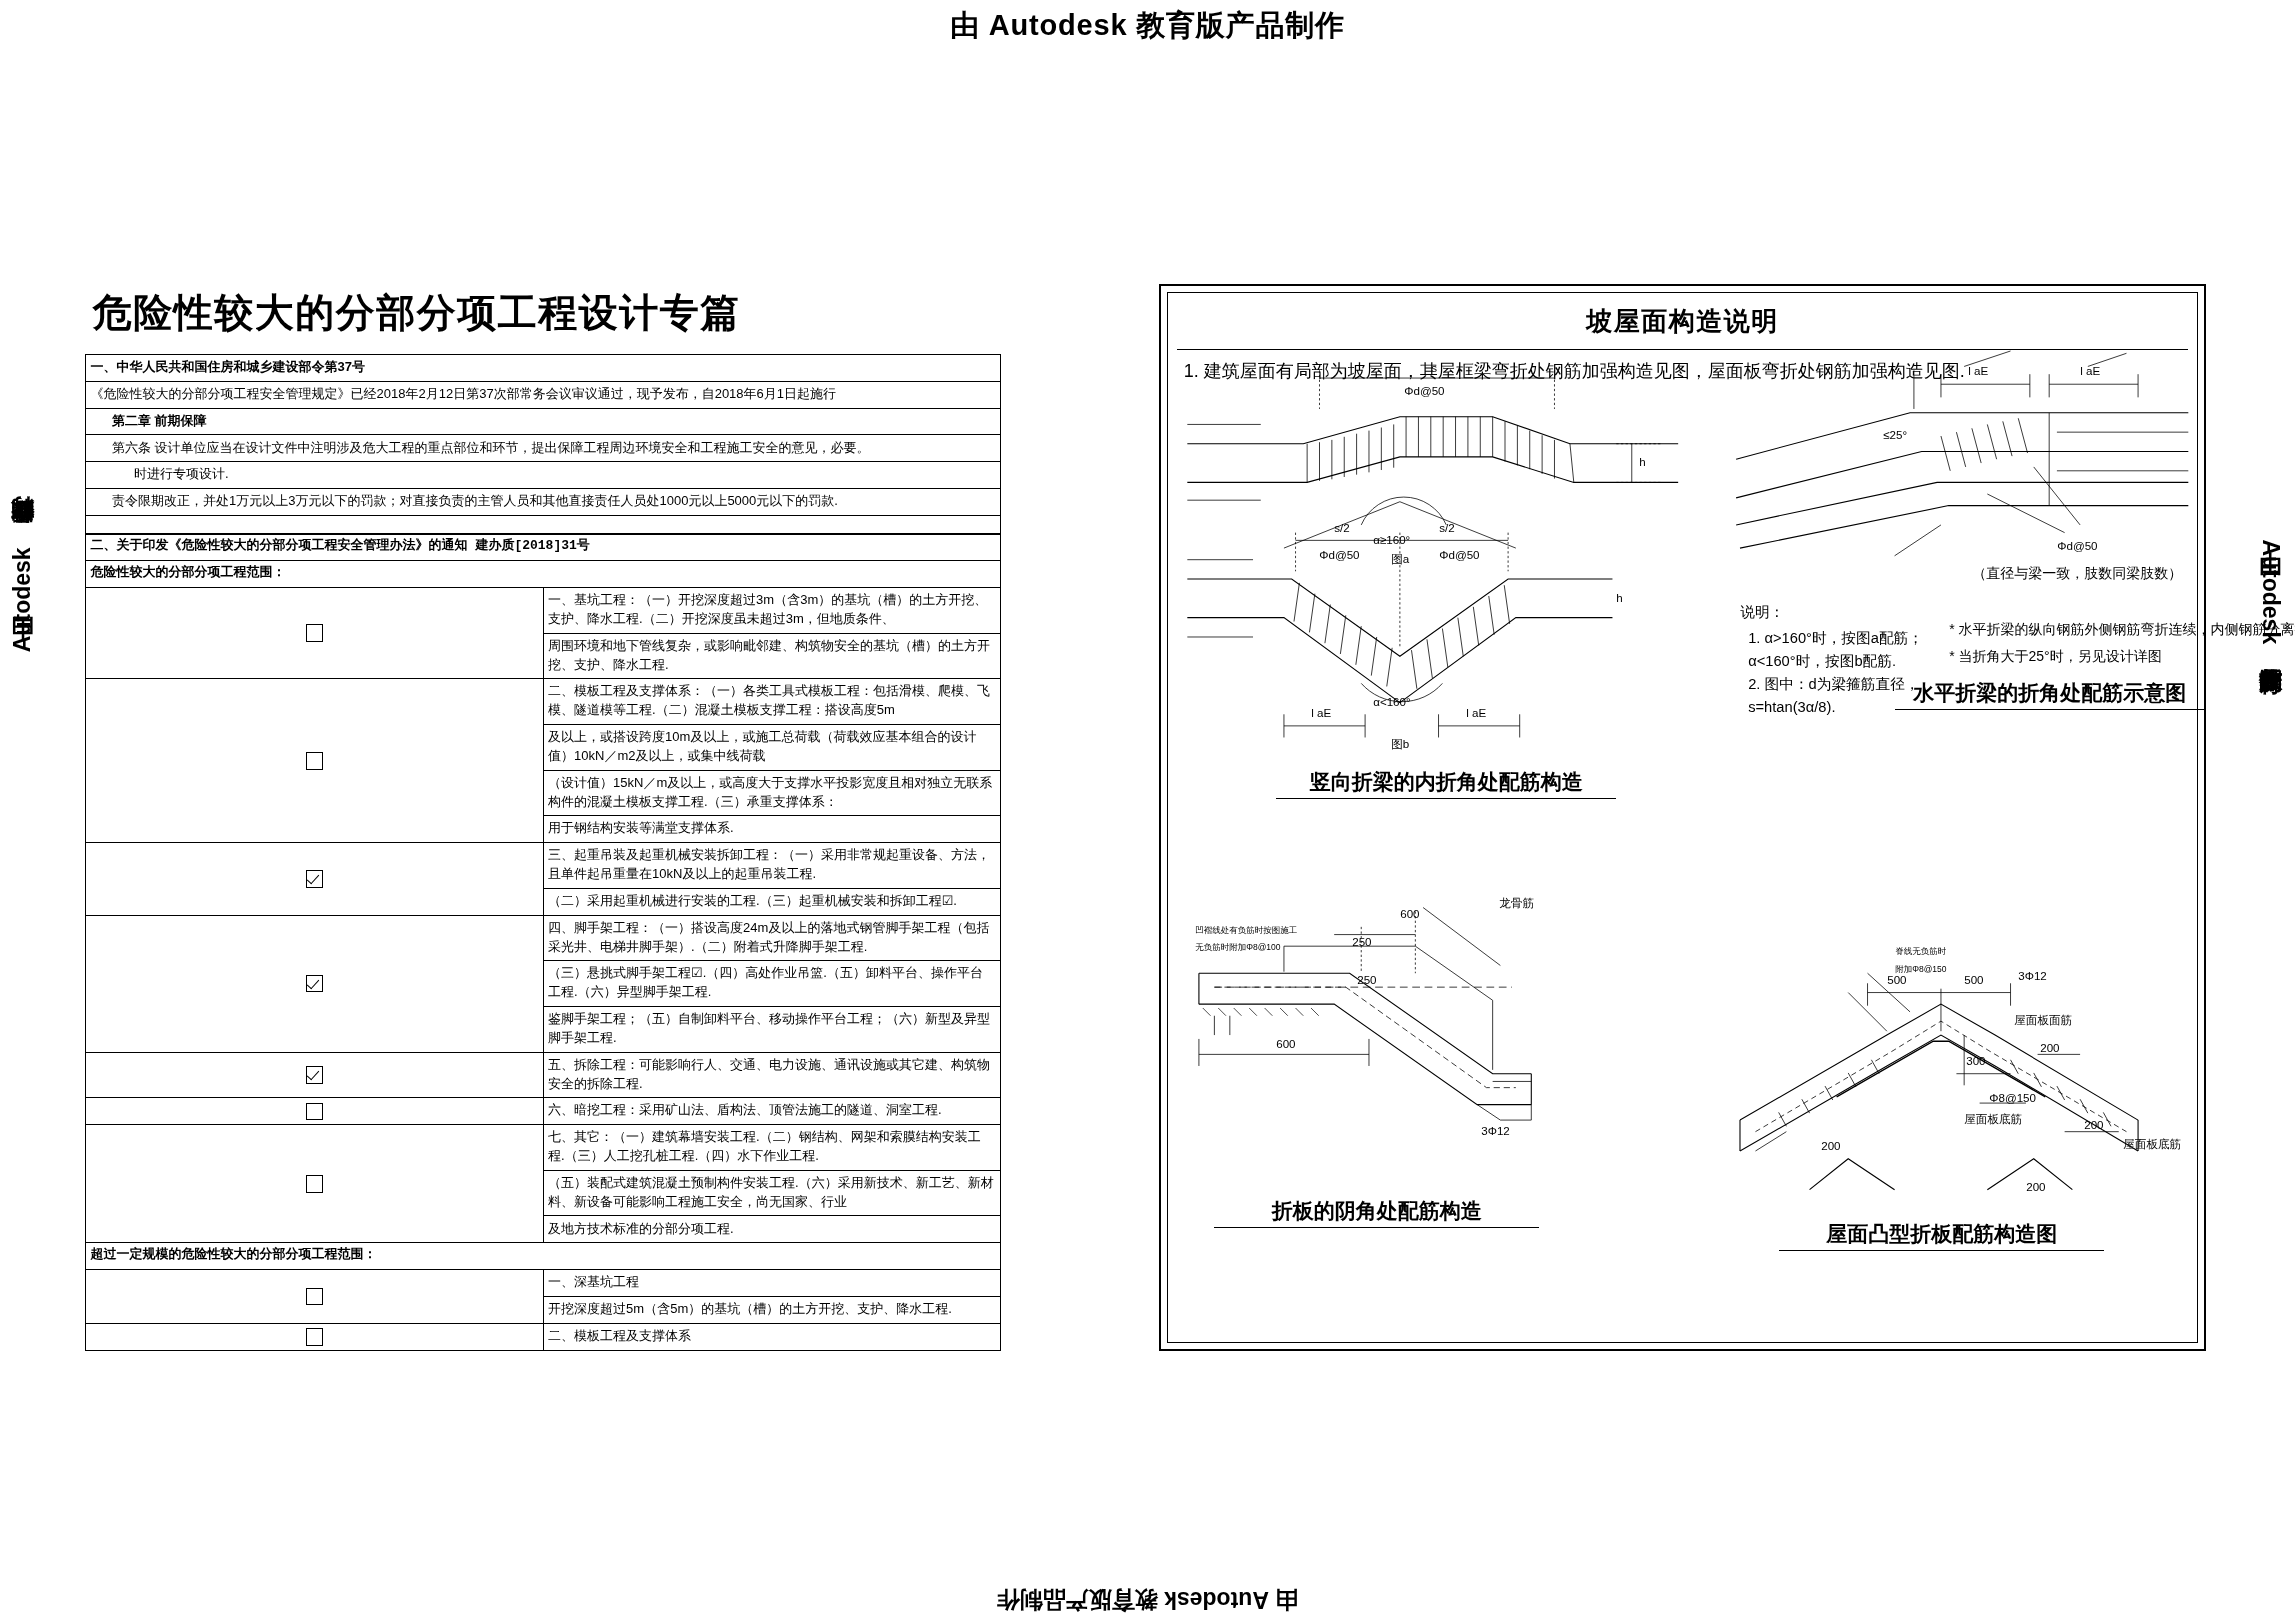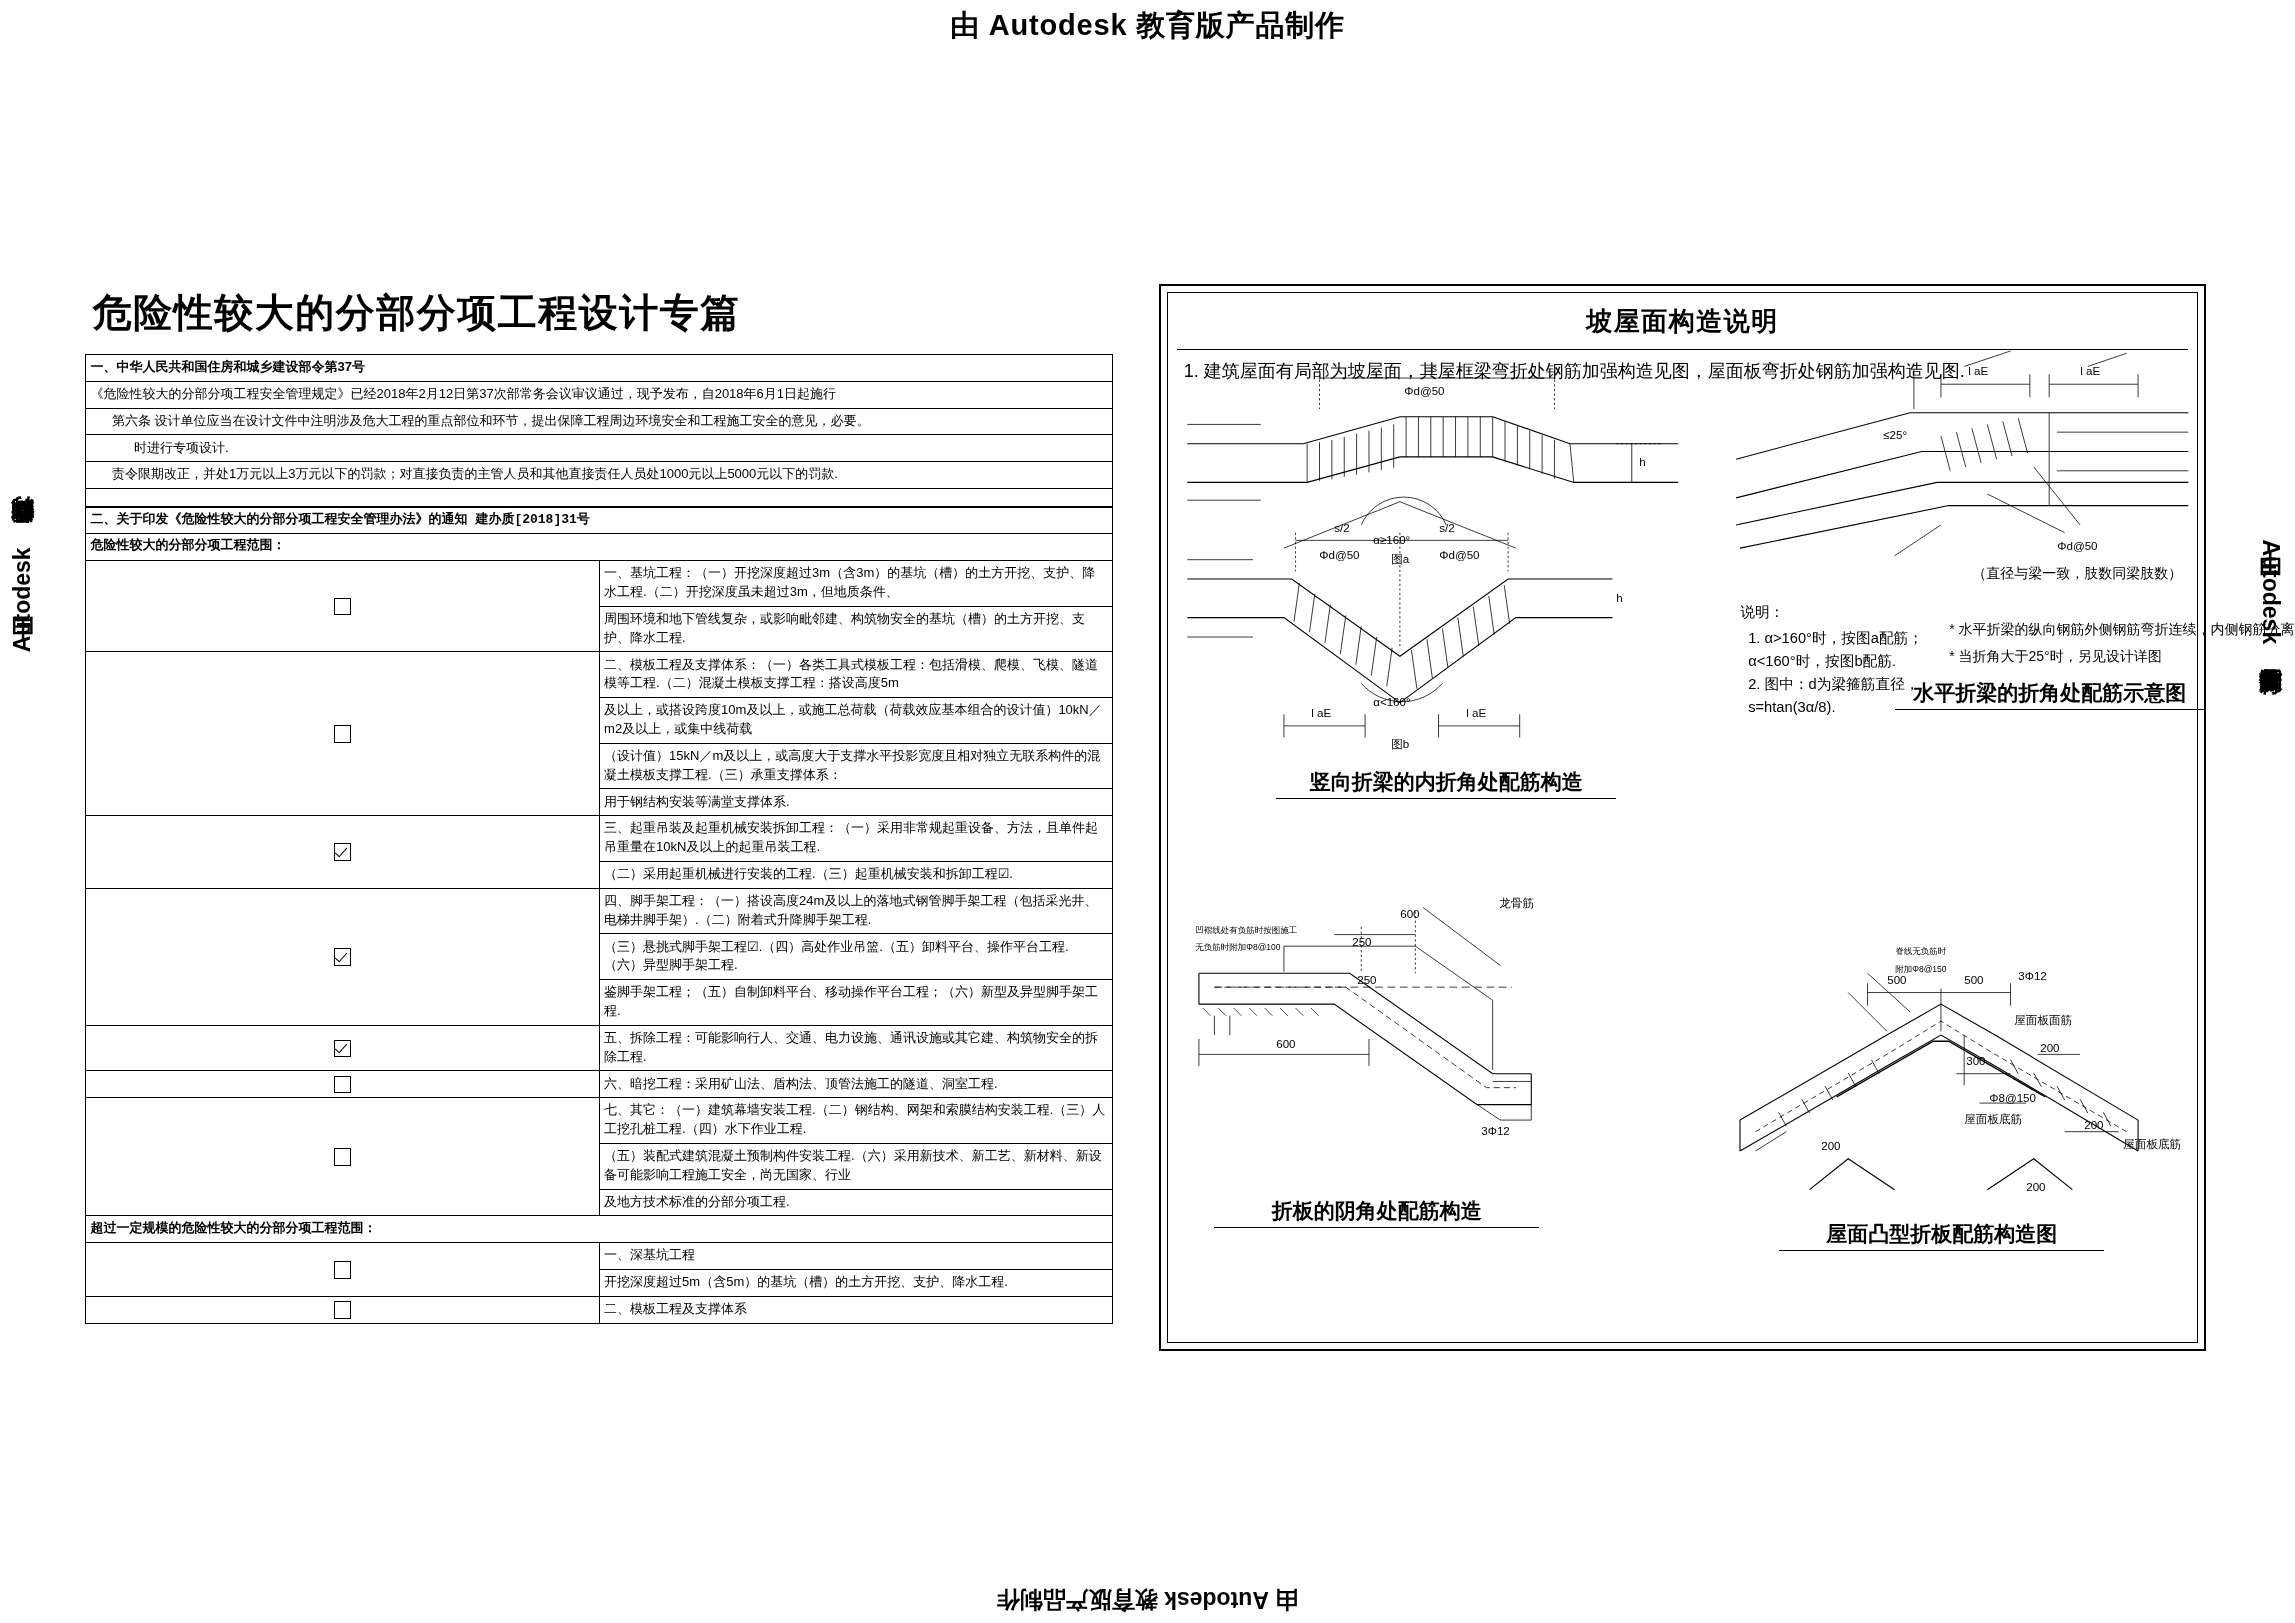--- a/index.html
+++ b/index.html
@@ -34,21 +34,21 @@
 
   
   #left-panel{
     position:absolute;left:85px;top:286px;width:927px;
   }
   #doc-title{
     font-size:39px;font-weight:bold;letter-spacing:1.5px;
     margin:0 0 14px 7.7px;
   }
   .tbl{
-    border-collapse:collapse;width:1028px;border:1.5px solid #000;
+    border-collapse:collapse;width:916px;border:1.5px solid #000;
     table-layout:fixed;
   }
   .tbl td{
     border:0.8px solid #000;
     padding:3.1px 4.6px 3.9px 4.6px;
     font-size:13px;line-height:1.45;
     vertical-align:middle;
   }
   .tbl td.cb{
     width:26px;text-align:center;padding:0;
@@ -110,20 +110,23 @@
 <div id="left-panel">
   <div id="doc-title">危险性较大的分部分项工程设计专篇</div>
 
   <table class="tbl">
     <tbody>
         <tr>
       <td colspan="2" class="r1">一、中华人民共和国住房和城乡建设部令第37号</td>
     </tr>
     <tr>
       <td colspan="2" class="r-small">《危险性较大的分部分项工程安全管理规定》已经2018年2月12日第37次部常务会议审议通过，现予发布，自2018年6月1日起施行</td>
+    </tr>
+    <tr>
+      <td colspan="2" class="bold indent1">第二章  前期保障</td>
     </tr>
     <tr>
       <td colspan="2" class="indent1">第六条  设计单位应当在设计文件中注明涉及危大工程的重点部位和环节，提出保障工程周边环境安全和工程施工安全的意见，必要。</td>
     </tr>
     <tr>
       <td colspan="2" class="indent2">时进行专项设计.</td>
     </tr>
     <tr>
       <td colspan="2" class="indent1">责令限期改正，并处1万元以上3万元以下的罚款；对直接负责的主管人员和其他直接责任人员处1000元以上5000元以下的罚款.</td>
     </tr>

